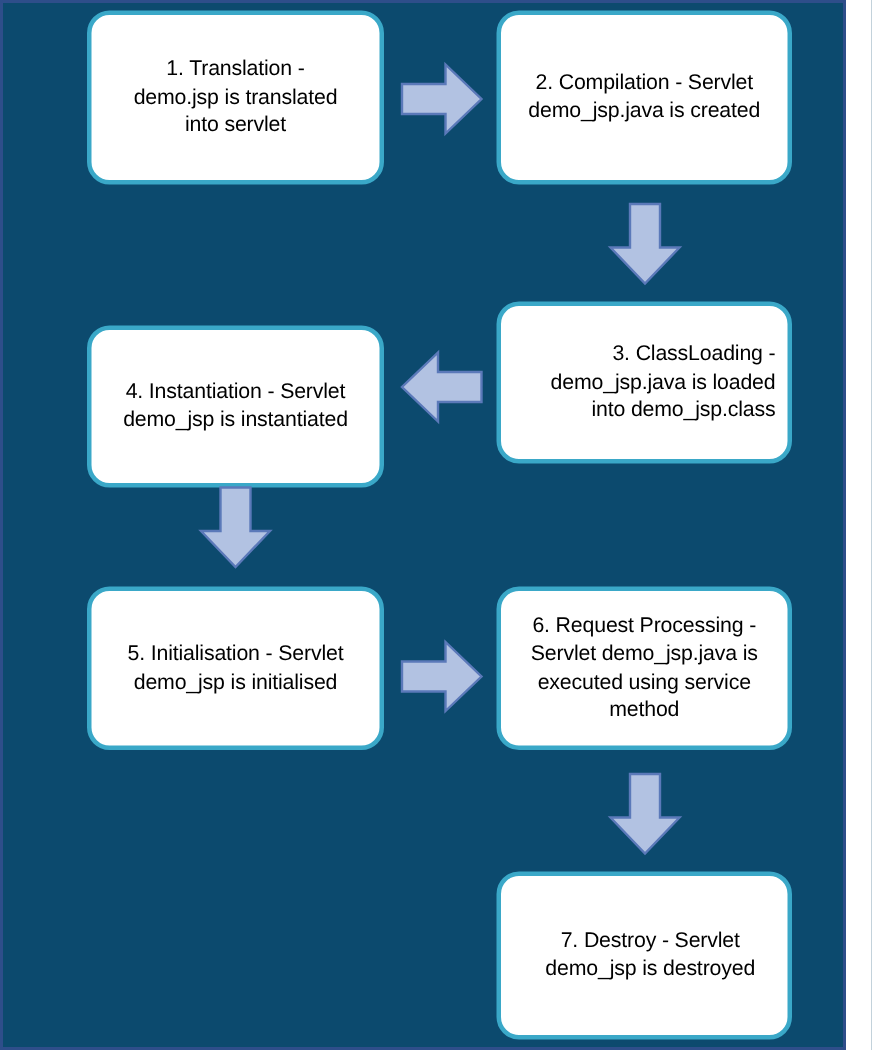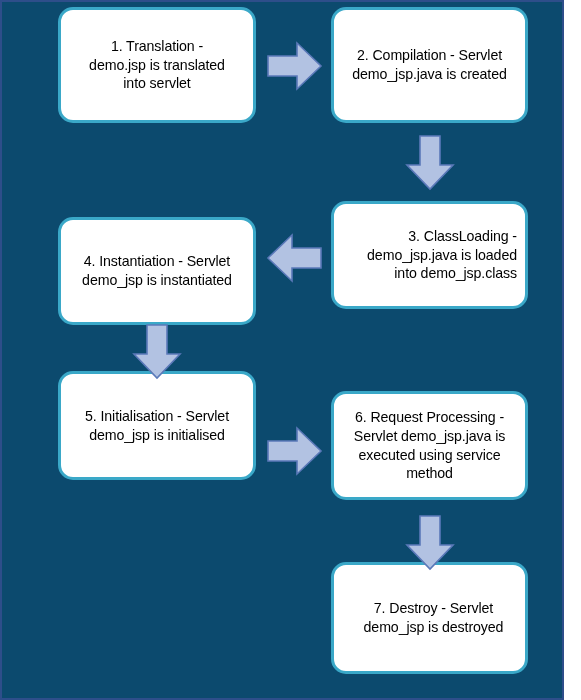--- a/index.html
+++ b/index.html
@@ -75,33 +75,33 @@
     <span class="node-text">4. Instantiation - Servlet
 demo_jsp is instantiated</span>
   </div>
 
   <div class="node" style="left:329px; top:199px; width:197px; height:108px;text-align:right;">
     <span class="node-text">3. ClassLoading -
 demo_jsp.java is loaded
 into demo_jsp.class</span>
   </div>
 
-  <div class="node" style="left:56px; top:369px; width:198px; height:109px;">
+  <div class="node" style="left:56px; top:389px; width:198px; height:109px;">
     <span class="node-text">5. Initialisation - Servlet
 demo_jsp is initialised</span>
   </div>
 
   <div class="node" style="left:329px; top:389px; width:197px; height:109px;">
     <span class="node-text">6. Request Processing -
 Servlet demo_jsp.java is
 executed using service
 method</span>
   </div>
 
-  <div class="node" style="left:329px; top:560px; width:197px; height:112px;padding-left:16px;">
+  <div class="node" style="left:329px; top:579px; width:197px; height:112px;padding-left:16px;">
     <span class="node-text">7. Destroy - Servlet
 demo_jsp is destroyed</span>
   </div>
 
   <div class="arrow" style="left:265px; top:39px;">
     <svg width="56" height="50" viewBox="0 0 56 50">
       <polygon class="arrow-shape" points="1,15 30,15 30,2 54,25 30,48 30,35 1,35"></polygon>
     </svg>
   </div>
 

